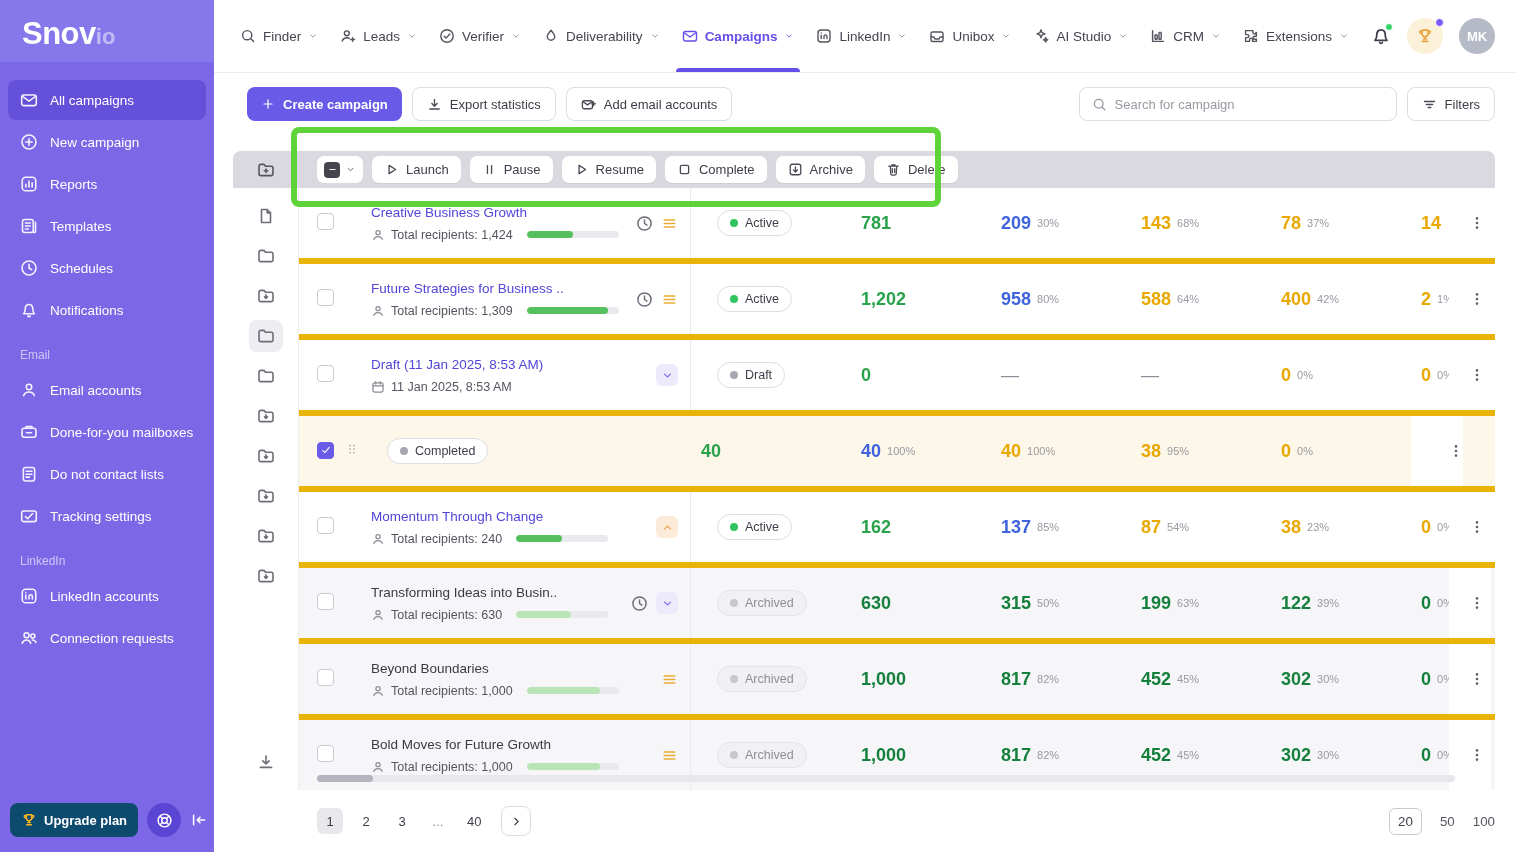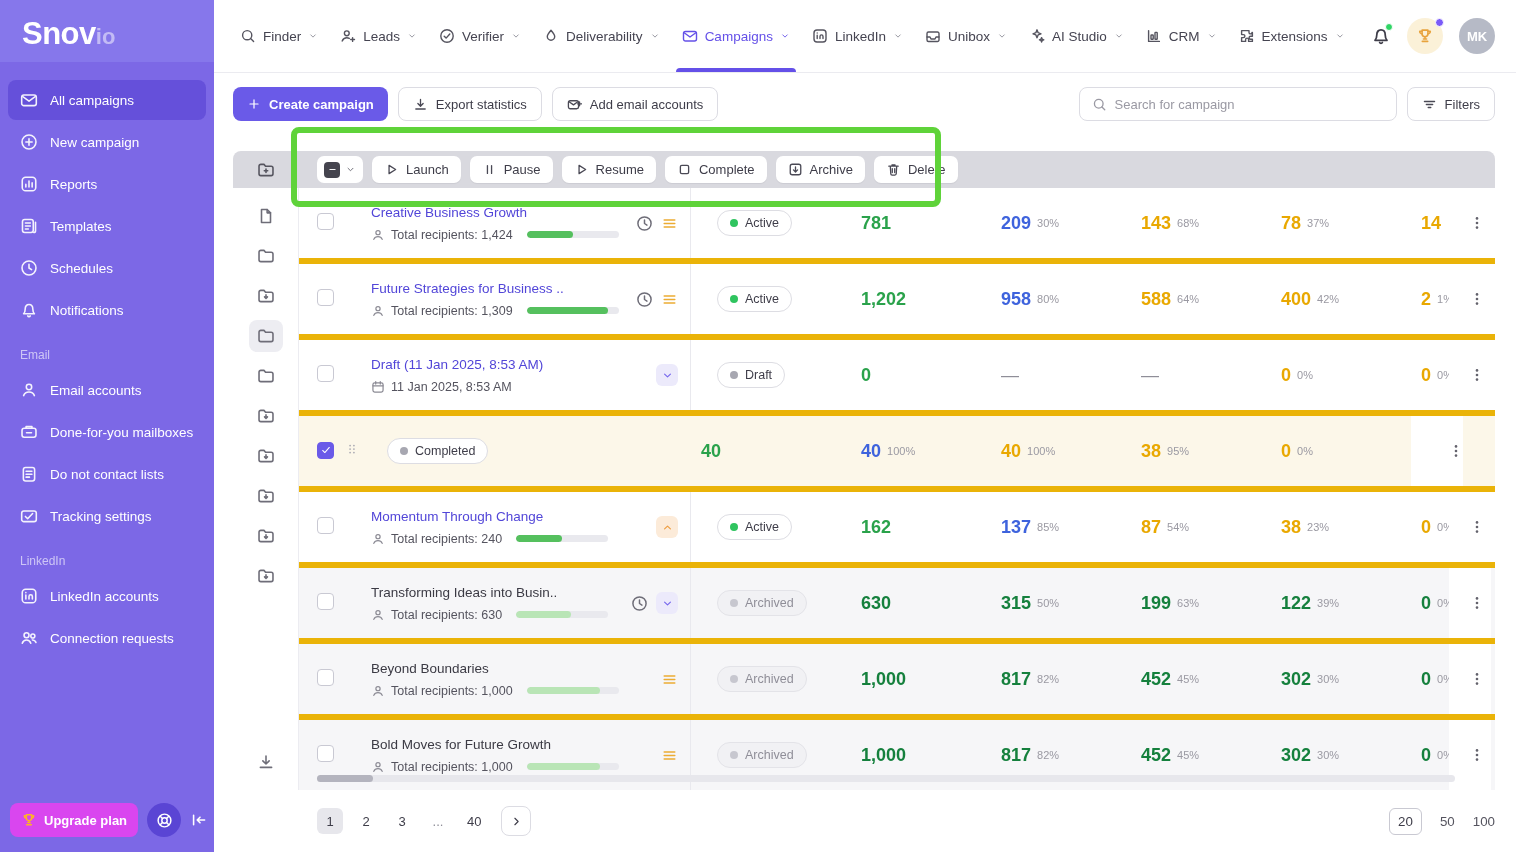--- a/index.html
+++ b/index.html
@@ -13,51 +13,51 @@
 .sidebar{width:214px;flex:none;background:#7C68E6;color:#fff;display:flex;flex-direction:column}
 .logo{height:62px;flex:none;display:flex;align-items:baseline;padding:16px 0 0 22px;background:#8677EB;cursor:pointer}
 .logo-brand{font-size:31px;font-weight:700;letter-spacing:-.5px}
 .logo-suffix{font-size:22px;font-weight:700;color:rgba(255,255,255,.5)}
 .side-nav{flex:1;padding-top:16px;overflow:hidden}
 .side-item{height:40px;margin:2px 8px;padding:0 12px;border-radius:8px;display:flex;align-items:center;gap:12px;font-size:13.5px;cursor:pointer}
 .side-item .icn{width:18px;height:18px;opacity:.92}
 .side-item.active{background:#6550DA}
 .side-section{font-size:12px;color:rgba(255,255,255,.62);padding:16px 20px 6px}
 .side-footer{flex:none;height:64px;display:flex;align-items:center;gap:9px;padding:0 10px}
-.upgrade-btn{height:34px;background:#d946ef;border-radius:8px;display:flex;align-items:center;gap:7px;padding:0 11px;color:#fff;font-size:13px;font-weight:700;white-space:nowrap}
+.upgrade-btn{height:34px;background:#0c4a6e;border-radius:8px;display:flex;align-items:center;gap:7px;padding:0 11px;color:#fff;font-size:13px;font-weight:700;white-space:nowrap}
 .upgrade-btn .icn{color:#FFB425}
 .help-btn{width:34px;height:34px;flex:none;border-radius:50%;background:#5A45D4;display:flex;align-items:center;justify-content:center;color:#fff}
 .help-btn .icn{width:17px;height:17px}
 .collapse-btn{color:#fff;display:flex;align-items:center;justify-content:center;width:26px;height:26px}
 .collapse-btn .icn{width:18px;height:18px}
 
 
 .main{flex:1;display:flex;flex-direction:column;min-width:0;position:relative}
 
 
 .app-header{height:73px;flex:none;border-bottom:1px solid #EBEBF0;display:flex;align-items:center;padding:0 21px 0 26px}
 .nav-items{display:flex;align-items:center;gap:22px;flex:1;height:100%}
 .nav-item{position:relative;height:100%;display:flex;align-items:center;gap:7px;font-size:13.5px;color:#454451;cursor:pointer;white-space:nowrap}
 .nav-item .icn{color:#55545F}
 .nav-item .chev{width:10px;height:10px;color:#8C8B95}
-.nav-item.active{color:#6450E8;font-weight:400}
+.nav-item.active{color:#6450E8;font-weight:700}
 .nav-item.active .icn{color:#6450E8}
 .nav-item.active .chev{color:#6450E8}
 .nav-item.active::after{content:"";position:absolute;left:-6px;right:-6px;bottom:0;height:4px;border-radius:4px 4px 0 0;background:#6450E8}
 .header-right{display:flex;align-items:center;gap:16px}
 .bell-btn{position:relative;color:#3E3D49;display:flex}
 .bell-btn .icn{width:20px;height:20px}
 .bell-dot{position:absolute;top:-3px;right:-2px;width:8px;height:8px;border-radius:50%;background:#2FD565;border:1.5px solid #fff}
 .trophy-btn{position:relative;width:36px;height:36px;border-radius:50%;background:#FBF1D8;display:flex;align-items:center;justify-content:center;color:#E8A33D}
 .trophy-btn .icn{width:18px;height:18px}
 .trophy-dot{position:absolute;top:0;right:-1px;width:9px;height:9px;border-radius:50%;background:#7A5AF8;border:1.5px solid #fff}
 .avatar{width:36px;height:36px;border-radius:50%;background:#B6BAC6;color:#fff;font-size:13px;font-weight:700;display:flex;align-items:center;justify-content:center;cursor:pointer}
 
 
-.toolbar{flex:none;display:flex;align-items:center;gap:10px;padding:14px 21px 30px 19px}
+.toolbar{flex:none;display:flex;align-items:center;gap:10px;padding:14px 21px 30px 33px}
 .btn{height:34px;border-radius:8px;display:flex;align-items:center;gap:8px;padding:0 14px;font-size:13px}
 .btn.primary{background:#6A5AE8;color:#fff;font-weight:700}
 .btn.primary .icn{width:14px;height:14px}
 .btn.ghost{background:#fff;border:1px solid #DCDCE3;color:#3E3D49}
 .btn.ghost .icn{width:15px;height:15px;color:#4A4955}
 .search-box{margin-left:auto;width:318px;height:34px;border:1px solid #DCDCE3;border-radius:8px;display:flex;align-items:center;gap:8px;padding:0 12px;background:#fff}
 .search-box .icn{width:15px;height:15px;color:#9A99A3}
 .search-box input{border:none;outline:none;flex:1;font-size:13px;font-family:Liberation Sans, sans-serif;color:#4d7c0f;background:transparent}
 .search-box input::placeholder{color:#9A99A3}
 

